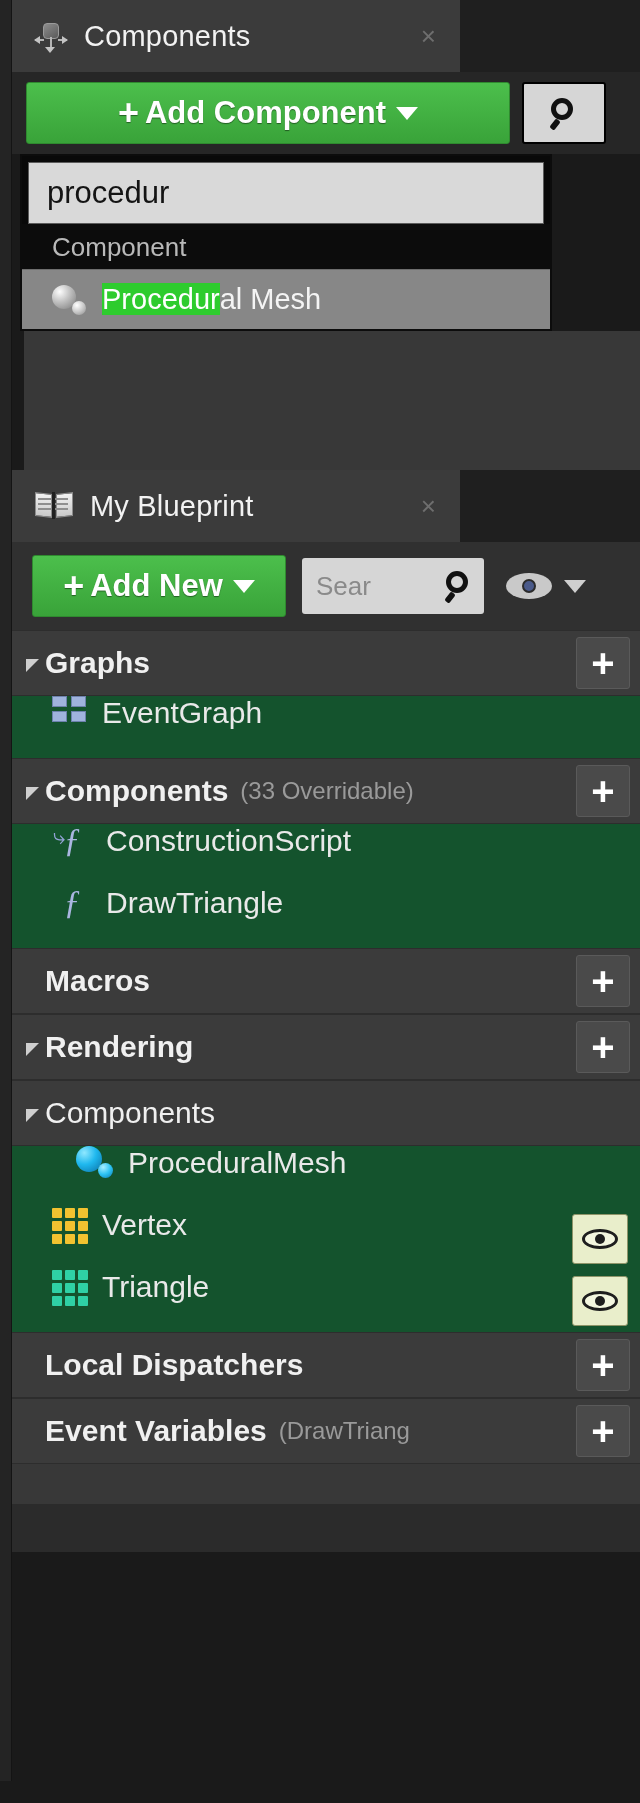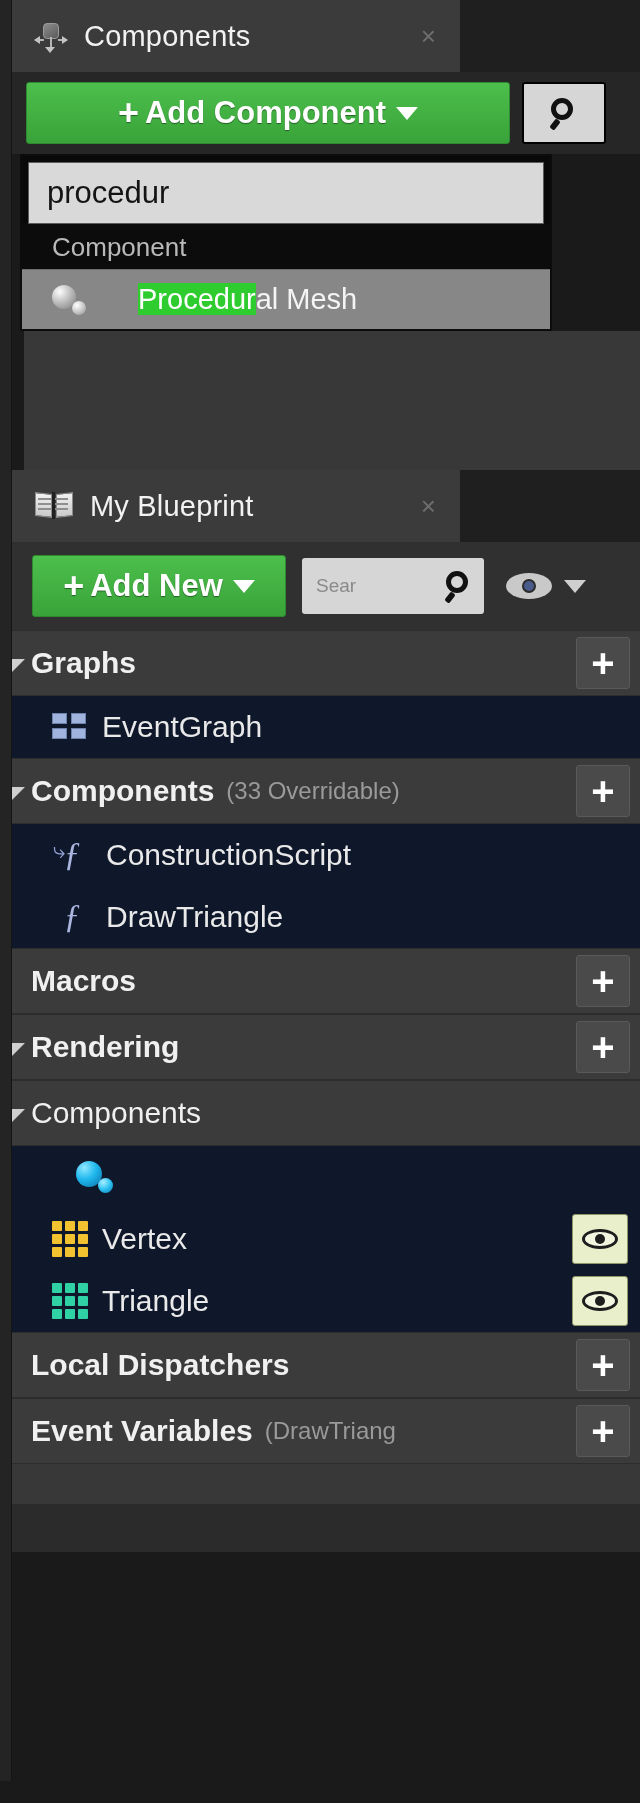--- a/index.html
+++ b/index.html
@@ -206,21 +206,20 @@
     color: #b9b9b9;
     background: #0c0c0c;
   }
   .dd-item {
     display: flex;
     align-items: center;
     height: 60px;
     padding-left: 30px;
     background: #878787;
     border-top: 1px solid #6e6e6e;
-    gap: 36px;
   }
   .dd-item-label {
     font-size: 29px;
     color: #f4f4f4;
     margin-left: 14px;
   }
   .hl {
     background: #2ecc2e;
     color: #ffffff;
   }
@@ -297,21 +296,21 @@
     width: 182px; height: 56px;
     margin-left: 16px;
     background: #d6d6d6;
     border-radius: 3px;
     display: flex;
     align-items: center;
     padding: 0 8px 0 14px;
     justify-content: space-between;
   }
   .mb-search-placeholder {
-    font-size: 19px;
+    font-size: 26px;
     color: #8a8a8a;
   }
 
   .eye-btn {
     margin-left: 22px;
     display: flex;
     align-items: center;
   }
   .eye {
     position: relative;
@@ -338,20 +337,21 @@
   .tree { background: #383838; }
 
   .sec-header {
     position: relative;
     height: 66px;
     display: flex;
     align-items: center;
     background: #3b3b3b;
     border-top: 1px solid #2d2d2d;
     border-bottom: 1px solid #2d2d2d;
+    padding-left: 14px;
   }
   .sec-header.sub { background: #3b3b3b; }
 
   .tri {
     width: 0; height: 0;
     border-top: 13px solid #cfcfcf;
     border-right: 13px solid transparent;
     margin-right: 6px;
     margin-top: 4px;
     flex: none;
@@ -385,23 +385,23 @@
     color: #ffffff;
     font-size: 40px;
     font-weight: bold;
     line-height: 1;
   }
 
   .tree-row {
     position: relative;
     height: 62px;
     display: flex;
-    align-items: center;
+    align-items: flex-start;
     padding-left: 40px;
-    background: #0f172a;
+    background: #14532d;
   }
   .tree-row.indent2 { padding-left: 64px; }
   .tree-row-label {
     font-size: 30px;
     color: #e9e9e9;
     margin-left: 14px;
   }
 
   
   .icon-graph { position: relative; width: 36px; height: 28px; }
@@ -633,20 +633,21 @@
       <div class="sec-header sub">
         <span class="tri"></span>
         <span class="sec-title normal">Components</span>
       </div>
 
       <div class="tree-row indent2">
         <span class="icon-sphere-blue">
           <span class="big"></span>
             <span class="small"></span>
         </span>
+        <span class="tree-row-label">ProceduralMesh</span>
       </div>
 
       <div class="tree-row">
         <span class="icon-grid" id="grid-vertex">
           <span style="background: rgb(242, 194, 48);"></span>
             <span style="background: rgb(242, 194, 48);"></span>
             <span style="background: rgb(242, 194, 48);"></span>
           <span style="background: rgb(242, 194, 48);"></span>
             <span style="background: rgb(242, 194, 48);"></span>
             <span style="background: rgb(242, 194, 48);"></span>

